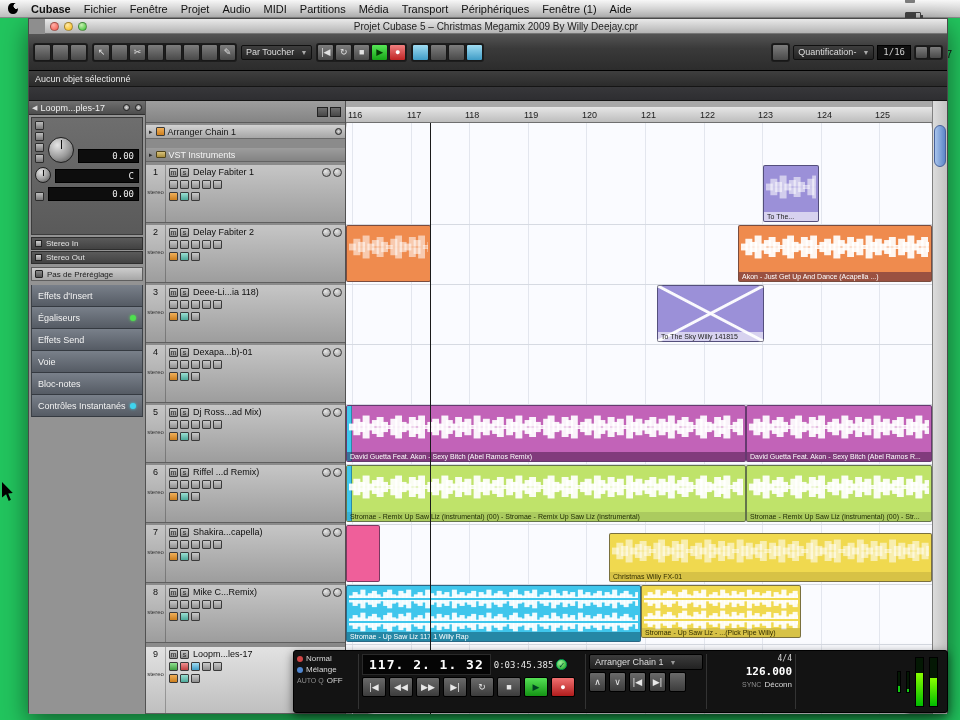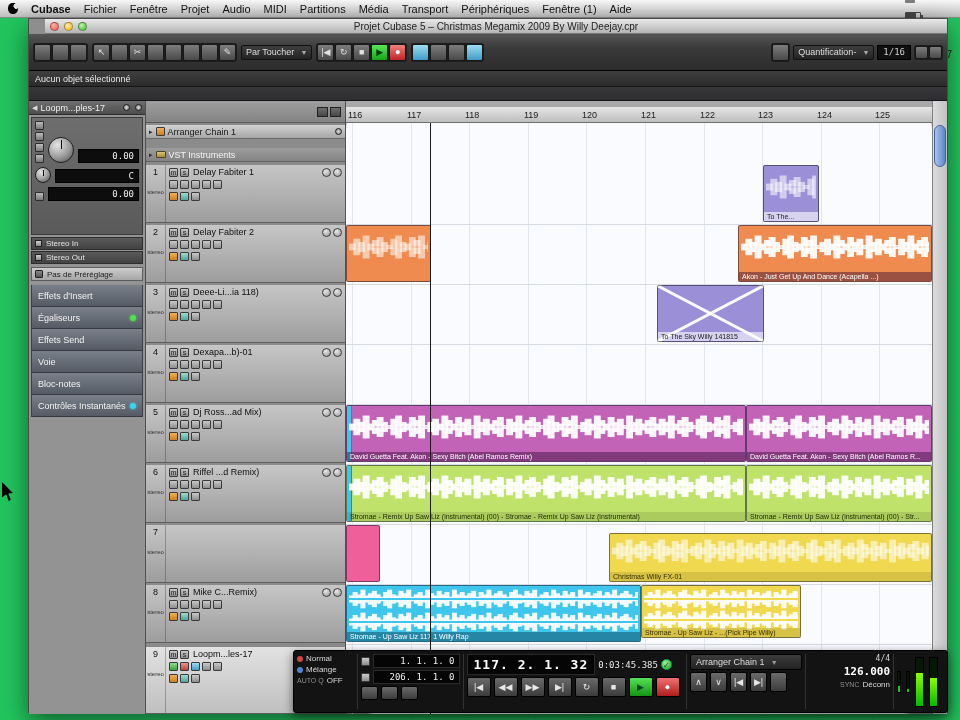--- a/index.html
+++ b/index.html
@@ -548,20 +548,41 @@
                 <span class="sq"></span>
               </div>
           </div>
         </div>
 
         <div class="trow" style="top:424px;">
           <div class="tleft">
               <span class="tnum">7</span>
               <span class="tstereo">stereo</span>
             </div>
+          <div class="tmain">
+            <div class="tline">
+                <span class="sq">m</span>
+                <span class="sq">s</span>
+                <span class="tname">Shakira...capella)</span>
+                <span class="circ"></span>
+                <span class="circ"></span>
+              </div>
+            <div class="tline">
+                <span class="sq"></span>
+                <span class="sq"></span>
+                <span class="sq"></span>
+                <span class="sq"></span>
+                <span class="sq"></span>
+              </div>
+            <div class="tline">
+                <span class="sq oran"></span>
+                <span class="sq teal"></span>
+                <span class="sq"></span>
+              </div>
+          </div>
         </div>
 
         <div class="trow" style="top:484px;">
           <div class="tleft">
               <span class="tnum">8</span>
               <span class="tstereo">stereo</span>
             </div>
           <div class="tmain">
             <div class="tline">
                 <span class="sq">m</span>
@@ -740,35 +761,20 @@
       <div class="trowx">
           <span class="led blu"></span>
           <span class="tstxt">Mélange</span>
         </div>
       <div class="trowx">
           <span class="tslbl">AUTO Q</span>
           <span class="tstxt">OFF</span>
         </div>
     </div>
 
-    <div class="tsec" style="width:104px;">
-      <div class="trowx">
-          <span class="sq"></span>
-          <span class="tlcd2">1. 1. 1.   0</span>
-        </div>
-      <div class="trowx">
-          <span class="sq"></span>
-          <span class="tlcd2">206. 1. 1.   0</span>
-        </div>
-      <div class="trowx">
-        <span class="pbtn sm" style="height:14px;line-height:12px;"></span>
-        <span class="pbtn sm" style="height:14px;line-height:12px;"></span>
-        <span class="pbtn sm" style="height:14px;line-height:12px;"></span>
-      </div>
-    </div>
 
     <div class="tsec" style="width:224px;">
       <div class="trowx">
         <span class="bigpos">117. 2. 1. 32</span>
         <span class="timepos">0:03:45.385</span>
         <span class="gcheck">✓</span>
       </div>
       <div class="trowx">
         <span class="pbtn">|◀</span>
         <span class="pbtn">◀◀</span>

